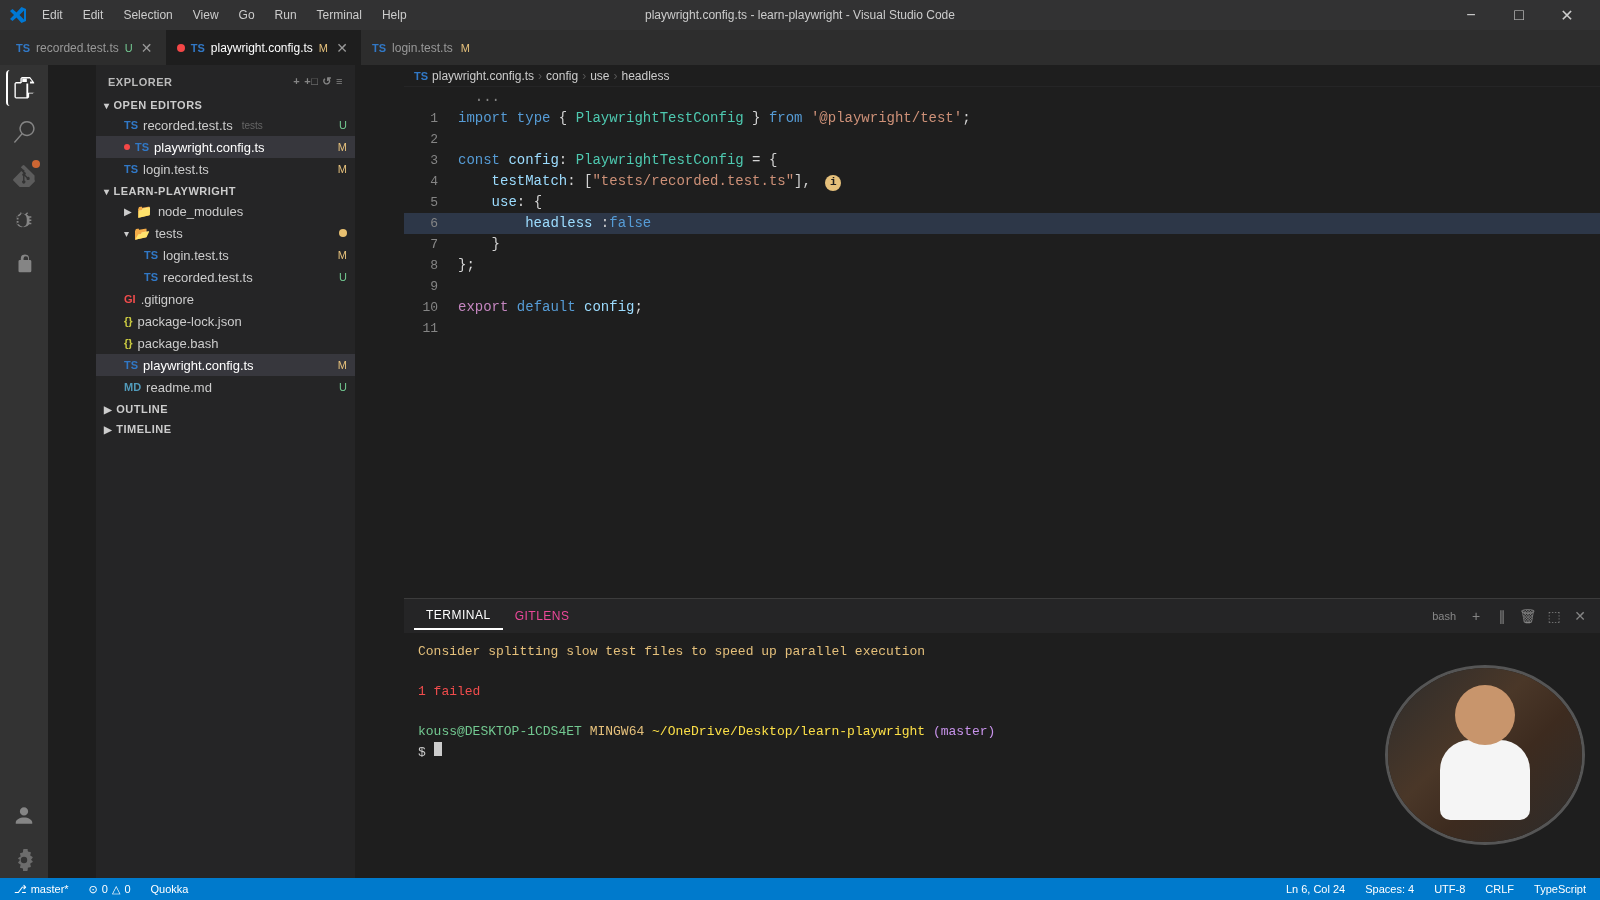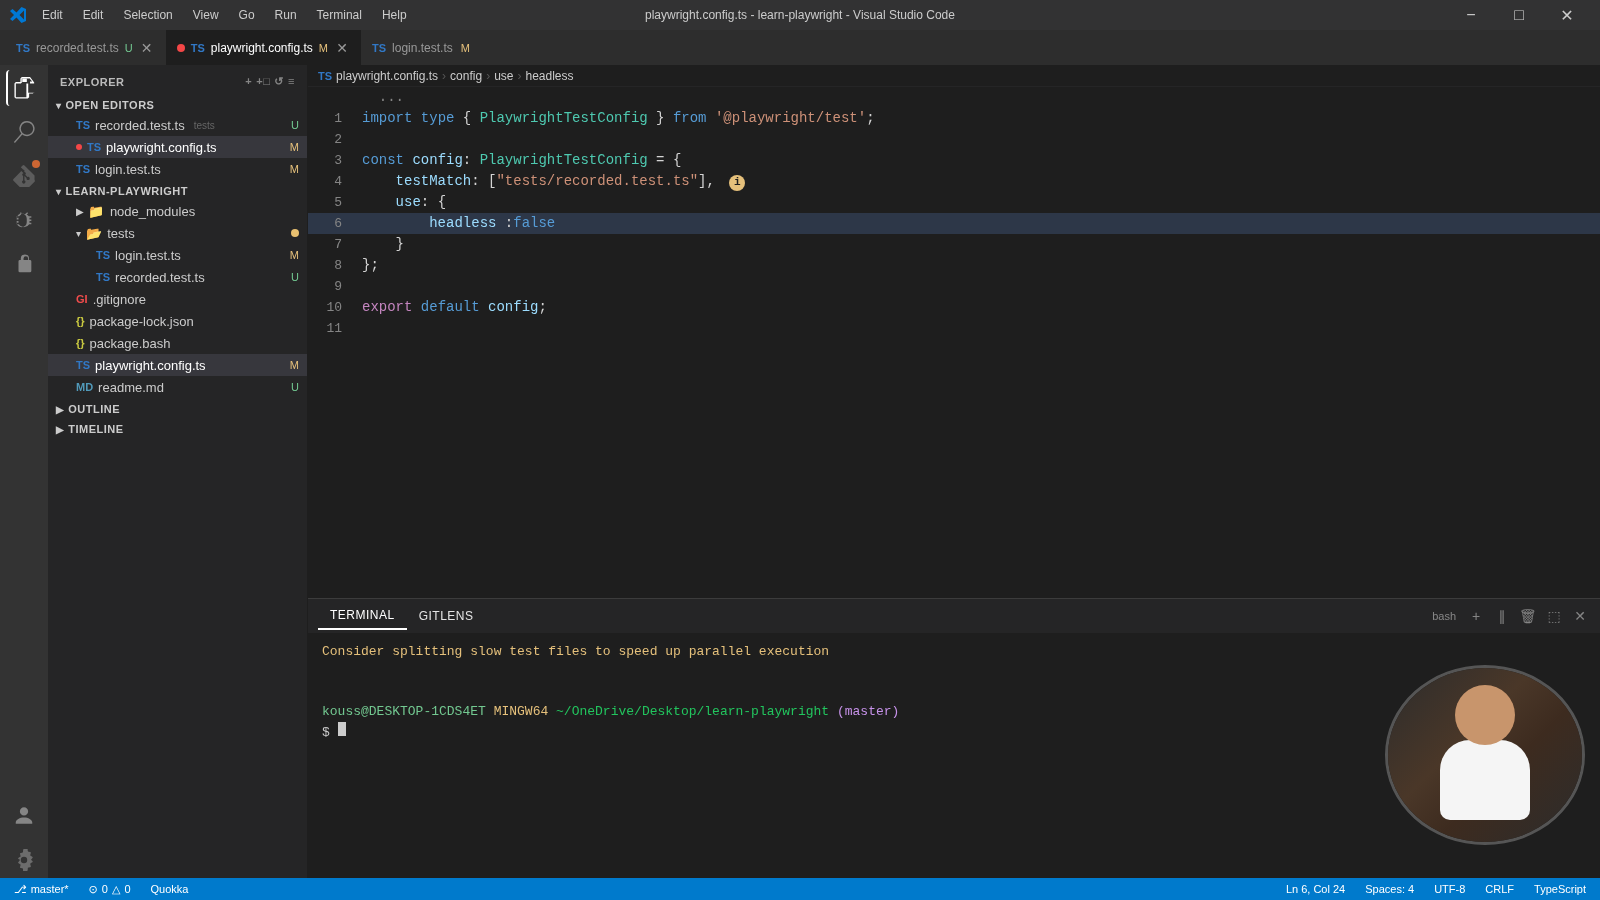--- a/index.html
+++ b/index.html
@@ -108,20 +108,21 @@
       border-radius: 3px;
       font-size: 14px;
       color: #999;
     }
 
     
     .content-area {
       display: flex;
       flex: 1;
       overflow: hidden;
+      gap: 48px;
     }
 
     
     .activity-bar {
       width: 48px;
       background: #333333;
       display: flex;
       flex-direction: column;
       align-items: center;
       padding-top: 5px;
@@ -315,21 +316,21 @@
       display: flex;
       align-items: center;
       padding: 0 10px;
       gap: 0;
       border-bottom: 1px solid #1e1e1e;
     }
     .terminal-tab {
       padding: 6px 12px;
       font-size: 12px;
       cursor: pointer;
-      color: #e5e5e5;
+      color: #ec4899;
       text-transform: uppercase;
       letter-spacing: 0.5px;
     }
     .terminal-tab.active {
       color: #ffffff;
       border-bottom: 2px solid #ffffff;
     }
     .terminal-actions {
       margin-left: auto;
       display: flex;
@@ -353,21 +354,21 @@
       font-family: 'Consolas', 'Courier New', monospace;
       font-size: 13px;
       color: #cccccc;
       overflow-y: auto;
     }
     .term-line { line-height: 20px; }
     .term-yellow { color: #e5c07b; }
     .term-red { color: #f14c4c; }
     .term-prompt-green { color: #73c991; }
     .term-prompt-yellow { color: #e5c07b; }
-    .term-prompt-cyan { color: #22c55e; }
+    .term-prompt-cyan { color: #fde047; }
 
     
     .status-bar {
       height: 22px;
       background: #007acc;
       display: flex;
       align-items: center;
       padding: 0 10px;
       gap: 12px;
       flex-shrink: 0;
@@ -707,20 +708,23 @@
             <div class="terminal-action-btn">🗑</div>
             <div class="terminal-action-btn">⬚</div>
             <div class="terminal-action-btn">✕</div>
           </div>
         </div>
         <div class="terminal-content">
           <div class="term-line">
             <span class="term-yellow">Consider splitting slow test files to speed up parallel execution</span>
           </div>
           <div class="term-line">&nbsp;</div>
+          <div class="term-line">
+            <span class="term-red">1 failed</span>
+          </div>
           <div class="term-line">&nbsp;</div>
           <div class="term-line">
             <span class="term-prompt-green">kouss@DESKTOP-1CDS4ET</span>
             <span> </span>
             <span class="term-prompt-yellow">MINGW64</span>
             <span> </span>
             <span class="term-prompt-cyan">~/OneDrive/Desktop/learn-playwright</span>
             <span> </span>
             <span style="color:#c792ea;">(master)</span>
           </div>

